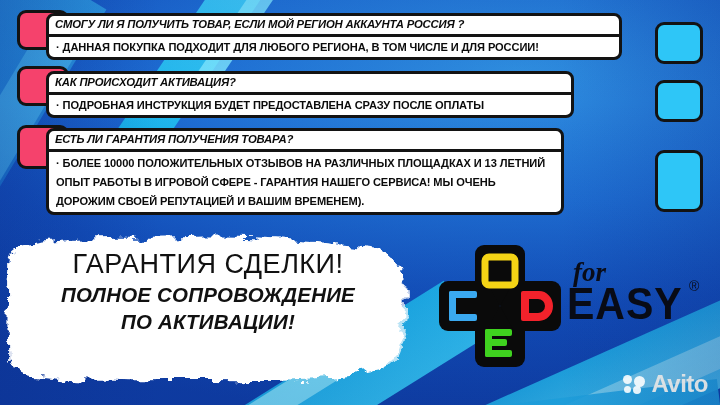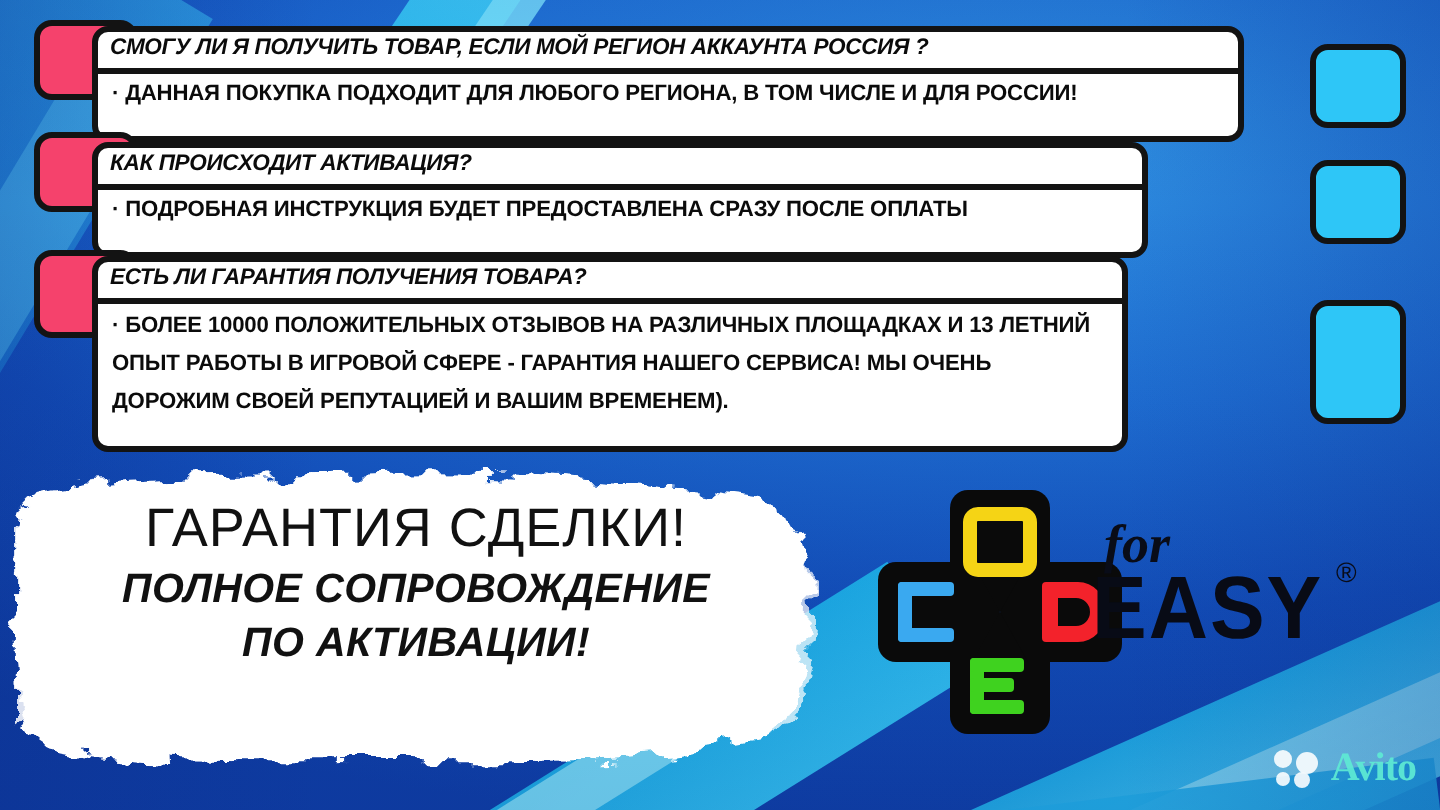--- a/index.html
+++ b/index.html
@@ -143,21 +143,21 @@
     font-family: "Liberation Sans", sans-serif;
     font-style: italic;
     font-weight: bold;
     font-size: 11.3px;
     letter-spacing: -0.2px;
     color: #0b0b0b;
     line-height: 15px;
     display: block;
   }
   .a-row {
-    padding: 2px 5px 12px 7px;
+    padding: 2px 5px 1px 7px;
   }
   .a-text {
     font-family: "Liberation Sans", sans-serif;
     font-weight: bold;
     font-size: 11.1px;
     letter-spacing: -0.1px;
     color: #0b0b0b;
     line-height: 16.5px;
     display: block;
   }
@@ -224,21 +224,21 @@
     top: 243px;
     width: 126px;
     height: 126px;
     z-index: 8;
   }
   .logo-dpad svg { display: block; width: 100%; height: 100%; }
 
   
   .logo-easy {
     position: absolute;
-    left: 546px;
+    left: 567px;
     top: 258px;
     width: 150px;
     height: 90px;
     z-index: 8;
   }
   .easy-for {
     position: absolute;
     left: 6px;
     top: 0px;
     font-family: "Liberation Serif", serif;
@@ -286,24 +286,24 @@
     position: absolute;
     border-radius: 50%;
     background: #ffffff;
     display: block;
   }
   .avito-dots i.d1 { width: 9px;  height: 9px;  left: 0px;  top: 1px;  opacity: .95; }
   .avito-dots i.d2 { width: 7px;  height: 7px;  left: 1px;  top: 12px; opacity: .95; }
   .avito-dots i.d3 { width: 11px; height: 11px; left: 11px; top: 2px;  opacity: .95; }
   .avito-dots i.d4 { width: 8px;  height: 8px;  left: 10px; top: 12px; opacity: .95; }
   .avito-word {
-    font-family: Liberation Serif, serif;
-    font-weight: bold;
-    font-size: 20px;
-    color: #5eead4;
+    font-family: Liberation Sans, sans-serif;
+    font-weight: bold;
+    font-size: 24px;
+    color: #e5e5e5;
     line-height: 26px;
     letter-spacing: -0.5px;
   }
 </style>
 </head>
 <body>
 
 <div id="stage">
 
   <div class="bg-base"></div>

